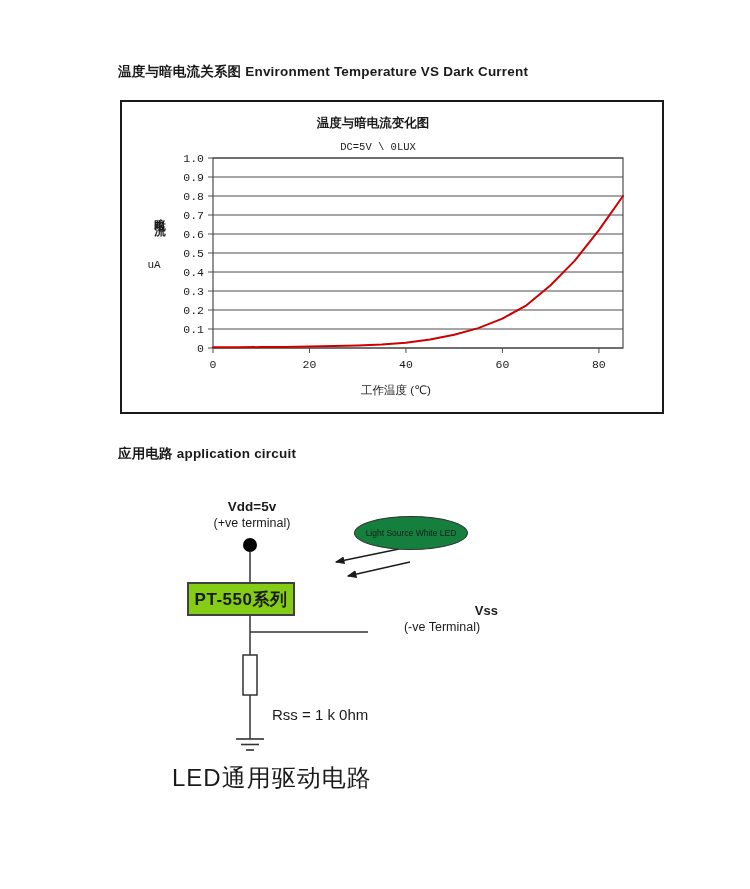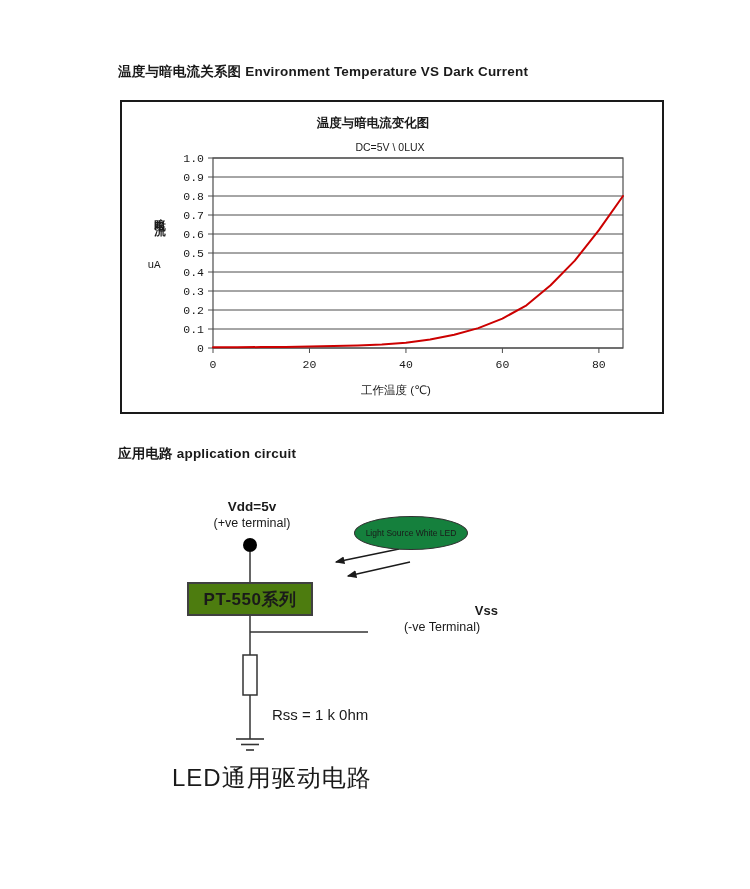--- a/index.html
+++ b/index.html
@@ -10,39 +10,38 @@
   .abs{position:absolute;}
   .section-title{font-size:13.5px;font-weight:bold;letter-spacing:.2px;white-space:nowrap;}
   
   .chart-box{
     left:120px;top:100px;width:544px;height:314px;
     border:2px solid #1a1a1a;box-sizing:border-box;background:#fff;
   }
   .chart-title{left:0;top:13px;width:480px;text-align:center;font-size:12.5px;font-weight:600;margin-left:11px;}
   .chart-subtitle{
     left:0;top:39px;width:512px;text-align:center;font-size:10.5px;
-    font-family:Liberation Sans, sans-serif;
-    padding-left:12px;
+    font-family:Liberation Mono, monospace;
   }
   .y-axis-label{
     left:30px;top:106px;writing-mode:vertical-rl;text-orientation:upright;
     font-size:11.5px;letter-spacing:3px;font-weight:600;
   }
   .y-axis-unit{
     left:18px;top:157px;width:28px;text-align:center;font-size:11px;
     font-family:"Liberation Mono","DejaVu Sans Mono",monospace;
   }
   .x-axis-label{left:91px;top:281px;width:366px;text-align:center;font-size:11.5px;}
   .plot-svg{left:0;top:0;}
   
   .circuit-svg{left:150px;top:495px;}
   .pt-box{
-    left:187px;top:582px;width:126px;height:34px;border:2px solid #404040;
+    left:187px;top:582px;width:108px;height:34px;border:2px solid #404040;
     box-sizing:border-box;display:flex;align-items:center;justify-content:center;
-    font-size:17px;font-weight:600;background:#4d7c0f;letter-spacing:.5px;
+    font-size:17px;font-weight:600;background:#84cc16;letter-spacing:.5px;
   }
   .led-ellipse{
     left:354px;top:516px;width:114px;height:34px;border:1.5px solid #333;
     box-sizing:border-box;border-radius:50%;display:flex;align-items:center;
     justify-content:center;font-size:8.5px;white-space:nowrap;background:#15803d;
   }
   .vdd-label{left:190px;top:499px;width:124px;text-align:center;font-size:13.5px;font-weight:600;}
   .vdd-sub{left:178px;top:516px;width:148px;text-align:center;font-size:12.5px;}
   .vss-label{left:386px;top:603px;width:112px;text-align:right;font-size:13px;font-weight:bold;}
   .vss-sub{left:380px;top:620px;width:124px;text-align:center;font-size:12.5px;}

